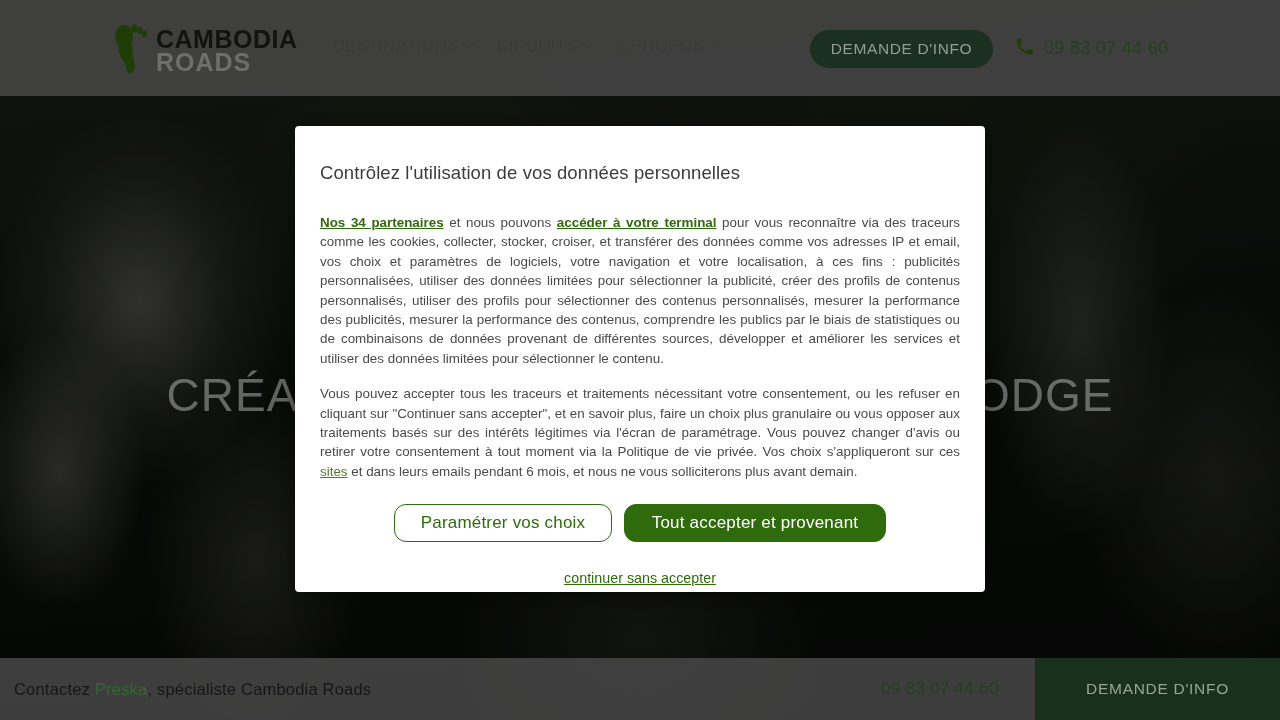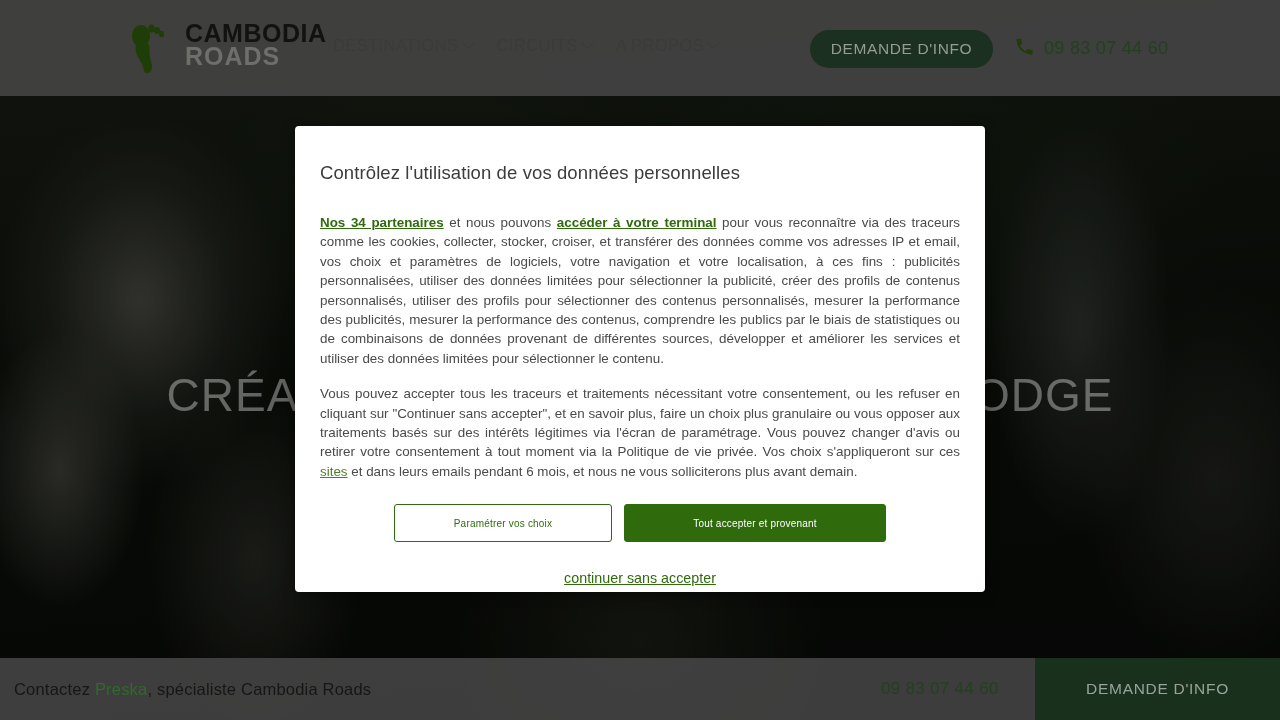--- a/index.html
+++ b/index.html
@@ -40,21 +40,21 @@
     color: rgba(232,232,232,0.40);
     white-space: nowrap;
   }
 
   
   .header {
     position: absolute; left: 0; top: 0; width: 1280px; height: 96px;
     background: rgba(70,70,70,0.88);
     display: flex; align-items: center;
   }
-  .logo { position: absolute; left: 130px; top: 22px; display: flex; align-items: flex-start; gap: 21px; }
+  .logo { position: absolute; left: 113px; top: 22px; display: flex; align-items: flex-end; gap: 9px; }
   .logo-foot { width: 34px; height: 52px; position: relative; flex: none; }
   .logo-words { display: flex; flex-direction: column; line-height: 0.92; }
   .logo-words .w1 { font-size: 25px; font-weight: 700; letter-spacing: 0.5px; color: #121210; }
   .logo-words .w2 { font-size: 25px; font-weight: 700; letter-spacing: 1px; color: #6e6e6a; }
 
   .nav { position: absolute; left: 333px; top: 36px; display: flex; align-items: center; gap: 24px; }
   .nav-item {
     display: flex; align-items: center; gap: 5px;
     color: #3b3b3b; font-size: 16.5px; letter-spacing: 0.4px; cursor: pointer;
   }
@@ -86,21 +86,21 @@
     font-size: 13.4px; line-height: 19.4px; color: #4a4a4a;
     text-align: justify;
   }
   .modal-p.second { margin-top: 16px; }
   a.ln { color: #2f6b0c; text-decoration: underline; }
   a.ln.strong { font-weight: 700; color: #2f6b0c; }
   a.ln.plain { color: #4f7d27; }
 
   .btn-row { margin-top: 23px; display: flex; justify-content: center; gap: 12px; }
   .btn {
-    height: 38px; border-radius: 3px; font-size: 10px; letter-spacing: 0.2px;
+    height: 38px; border-radius: 12px; font-size: 17px; letter-spacing: 0.2px;
     display: flex; align-items: center; justify-content: center; cursor: pointer;
   }
   .btn-outline { width: 218px; background: #fff; border: 1px solid #2f6b0c; color: #2f6b0c; }
   .btn-solid { width: 262px; background: #2f6b0c; border: 1px solid #2f6b0c; color: #ffffff; }
   .refuse-row { margin-top: 27px; text-align: center; }
   .refuse-link { font-size: 14.3px; color: #2f6b0c; text-decoration: underline; cursor: pointer; }
 
   
   .bottombar {
     position: absolute; left: 0; top: 658px; width: 1072px; height: 62px;

